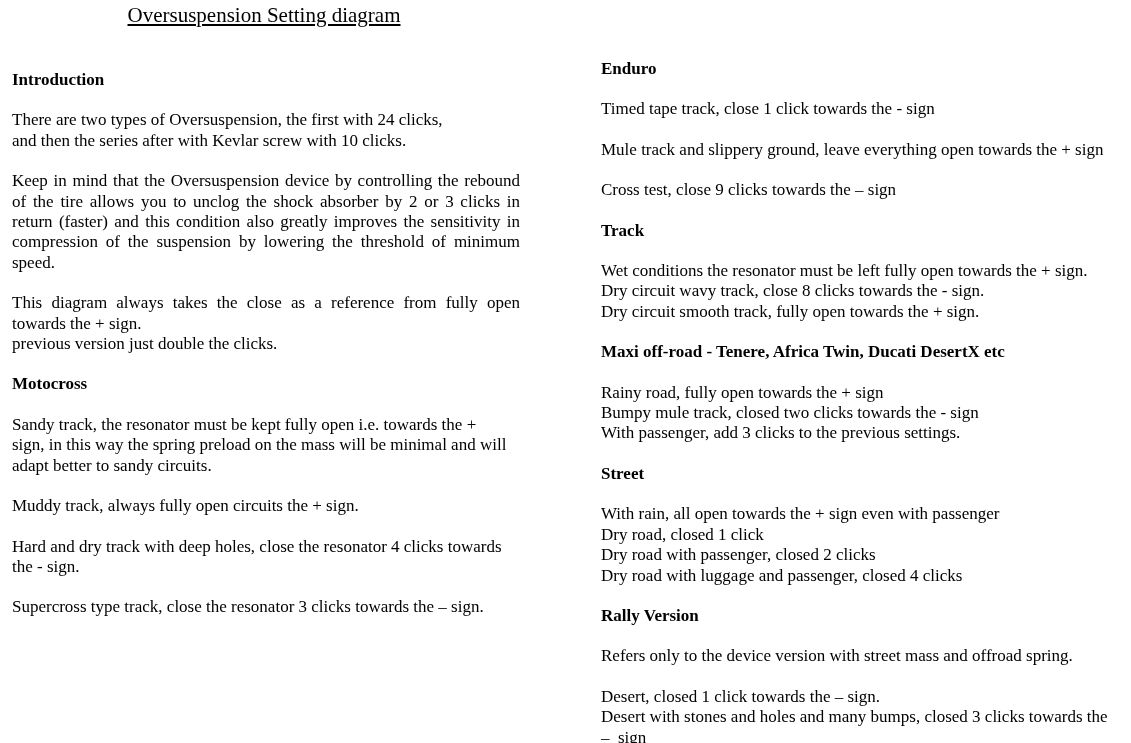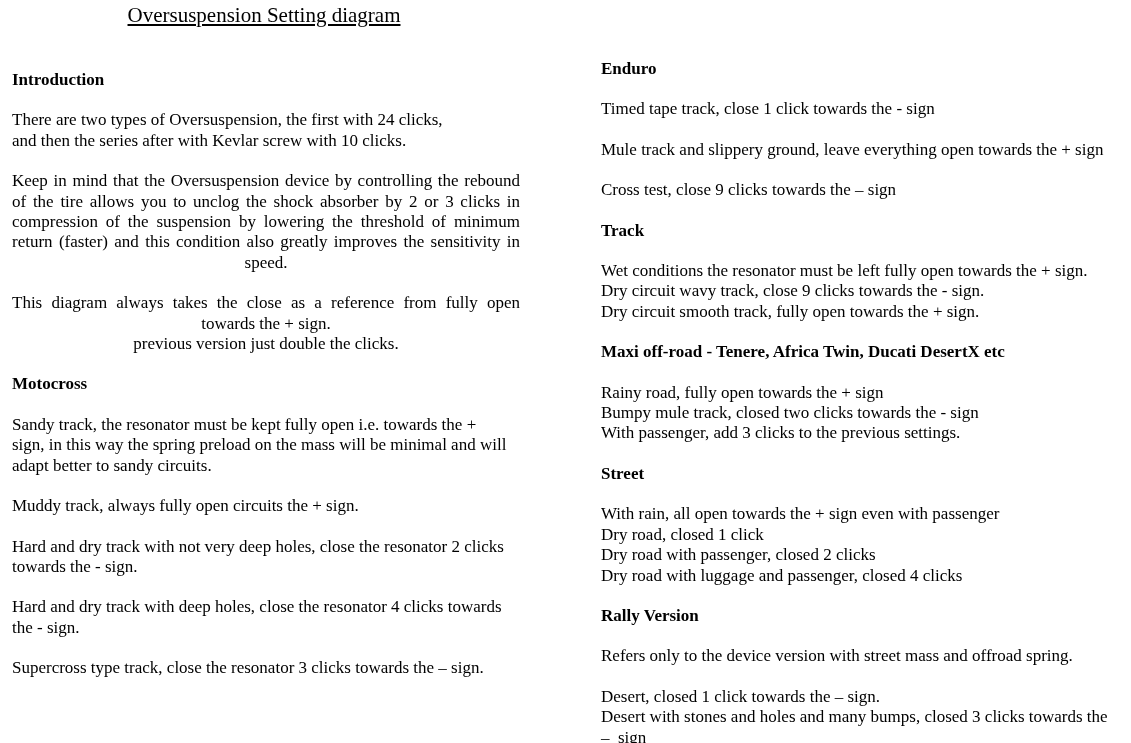--- a/index.html
+++ b/index.html
@@ -45,80 +45,78 @@
   }
   .para {
     white-space: pre; 
   }
   .jpara .jline {
     text-align: justify;
     text-align-last: justify;
     white-space: nowrap;
   }
   .jpara .jlast {
-    text-align: center;
+    text-align: left;
     white-space: nowrap;
   }
 </style>
 </head>
 <body>
 
 <div class="col col-left">
   <div class="doc-title">Oversuspension Setting diagram</div>
 
   <div class="block heading">Introduction</div>
 
   <div class="block para">There are two types of Oversuspension, the first with 24 clicks,
 and then the series after with Kevlar screw with 10 clicks.</div>
 
 
   <div class="block jpara">
     <div class="jline">Keep in mind that the Oversuspension device by controlling the rebound</div>
     <div class="jline">of the tire allows you to unclog the shock absorber by 2 or 3 clicks in</div>
+    <div class="jline">return (faster) and this condition also greatly improves the sensitivity in</div>
     <div class="jline">compression of the suspension by lowering the threshold of minimum</div>
-    <div class="jline">return (faster) and this condition also greatly improves the sensitivity in</div>
     <div class="jlast">speed.</div>
   </div>
 
   <div class="block jpara">
     <div class="jline">This diagram always takes the close as a reference from fully open</div>
     <div class="jlast">towards the + sign.</div>
     <div class="jlast">previous version just double the clicks.</div>
   </div>
 
   <div class="block heading">Motocross</div>
 
   <div class="block para">Sandy track, the resonator must be kept fully open i.e. towards the +
 sign, in this way the spring preload on the mass will be minimal and will
 adapt better to sandy circuits.</div>
 
   <div class="block para">Muddy track, always fully open circuits the + sign.</div>
 
-  <div class="block para">Hard and dry track with not very deep holes, close the resonator 2 clicks
-towards the - sign.</div>
 
   <div class="block para">Hard and dry track with deep holes, close the resonator 4 clicks towards
 the - sign.</div>
 
   <div class="block para">Supercross type track, close the resonator 3 clicks towards the – sign.</div>
 </div>
 
 <div class="col col-right">
   <div class="block heading">Enduro</div>
 
   <div class="block para">Timed tape track, close 1 click towards the - sign</div>
 
   <div class="block para">Mule track and slippery ground, leave everything open towards the + sign</div>
 
   <div class="block para">Cross test, close 9 clicks towards the – sign</div>
 
   <div class="block heading">Track</div>
 
   <div class="block para">Wet conditions the resonator must be left fully open towards the + sign.
-Dry circuit wavy track, close 9 clicks towards the - sign.
+Dry circuit wavy track, close 8 clicks towards the - sign.
 Dry circuit smooth track, fully open towards the + sign.</div>
 
   <div class="block heading">Maxi off-road - Tenere, Africa Twin, Ducati DesertX etc</div>
 
   <div class="block para">Rainy road, fully open towards the + sign
 Bumpy mule track, closed two clicks towards the - sign
 With passenger, add 3 clicks to the previous settings.</div>
 
   <div class="block heading">Street</div>
 

